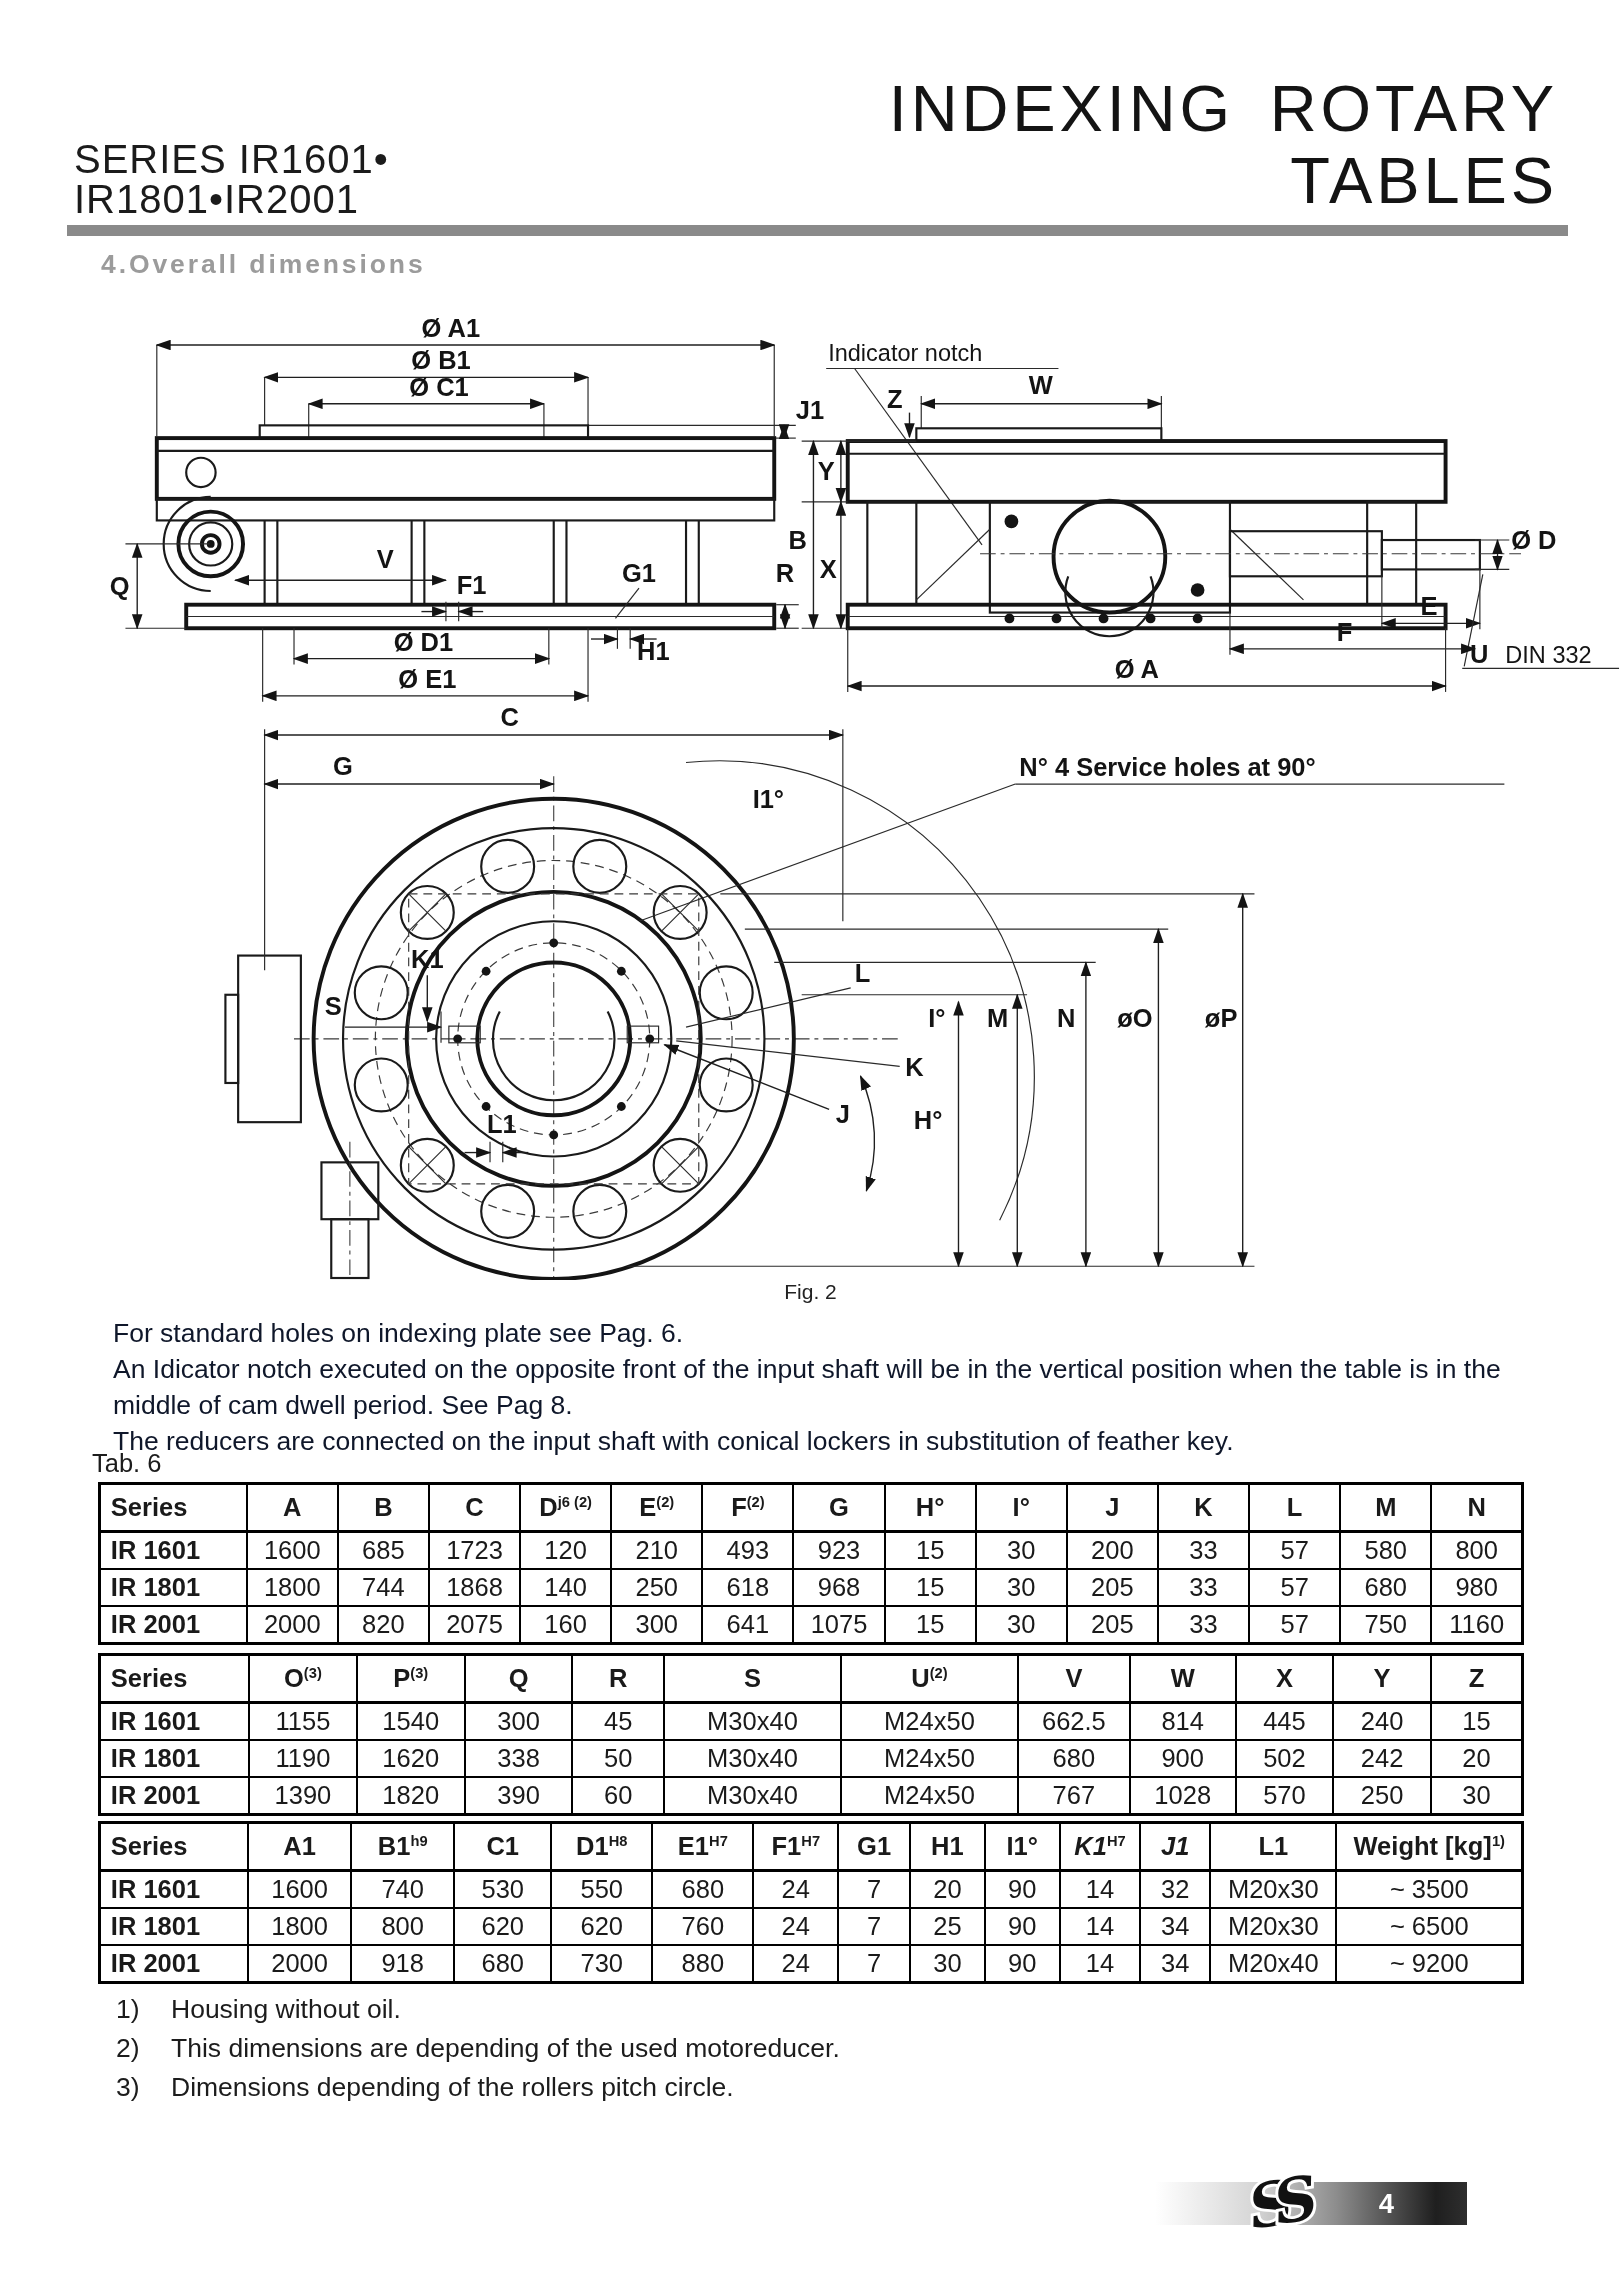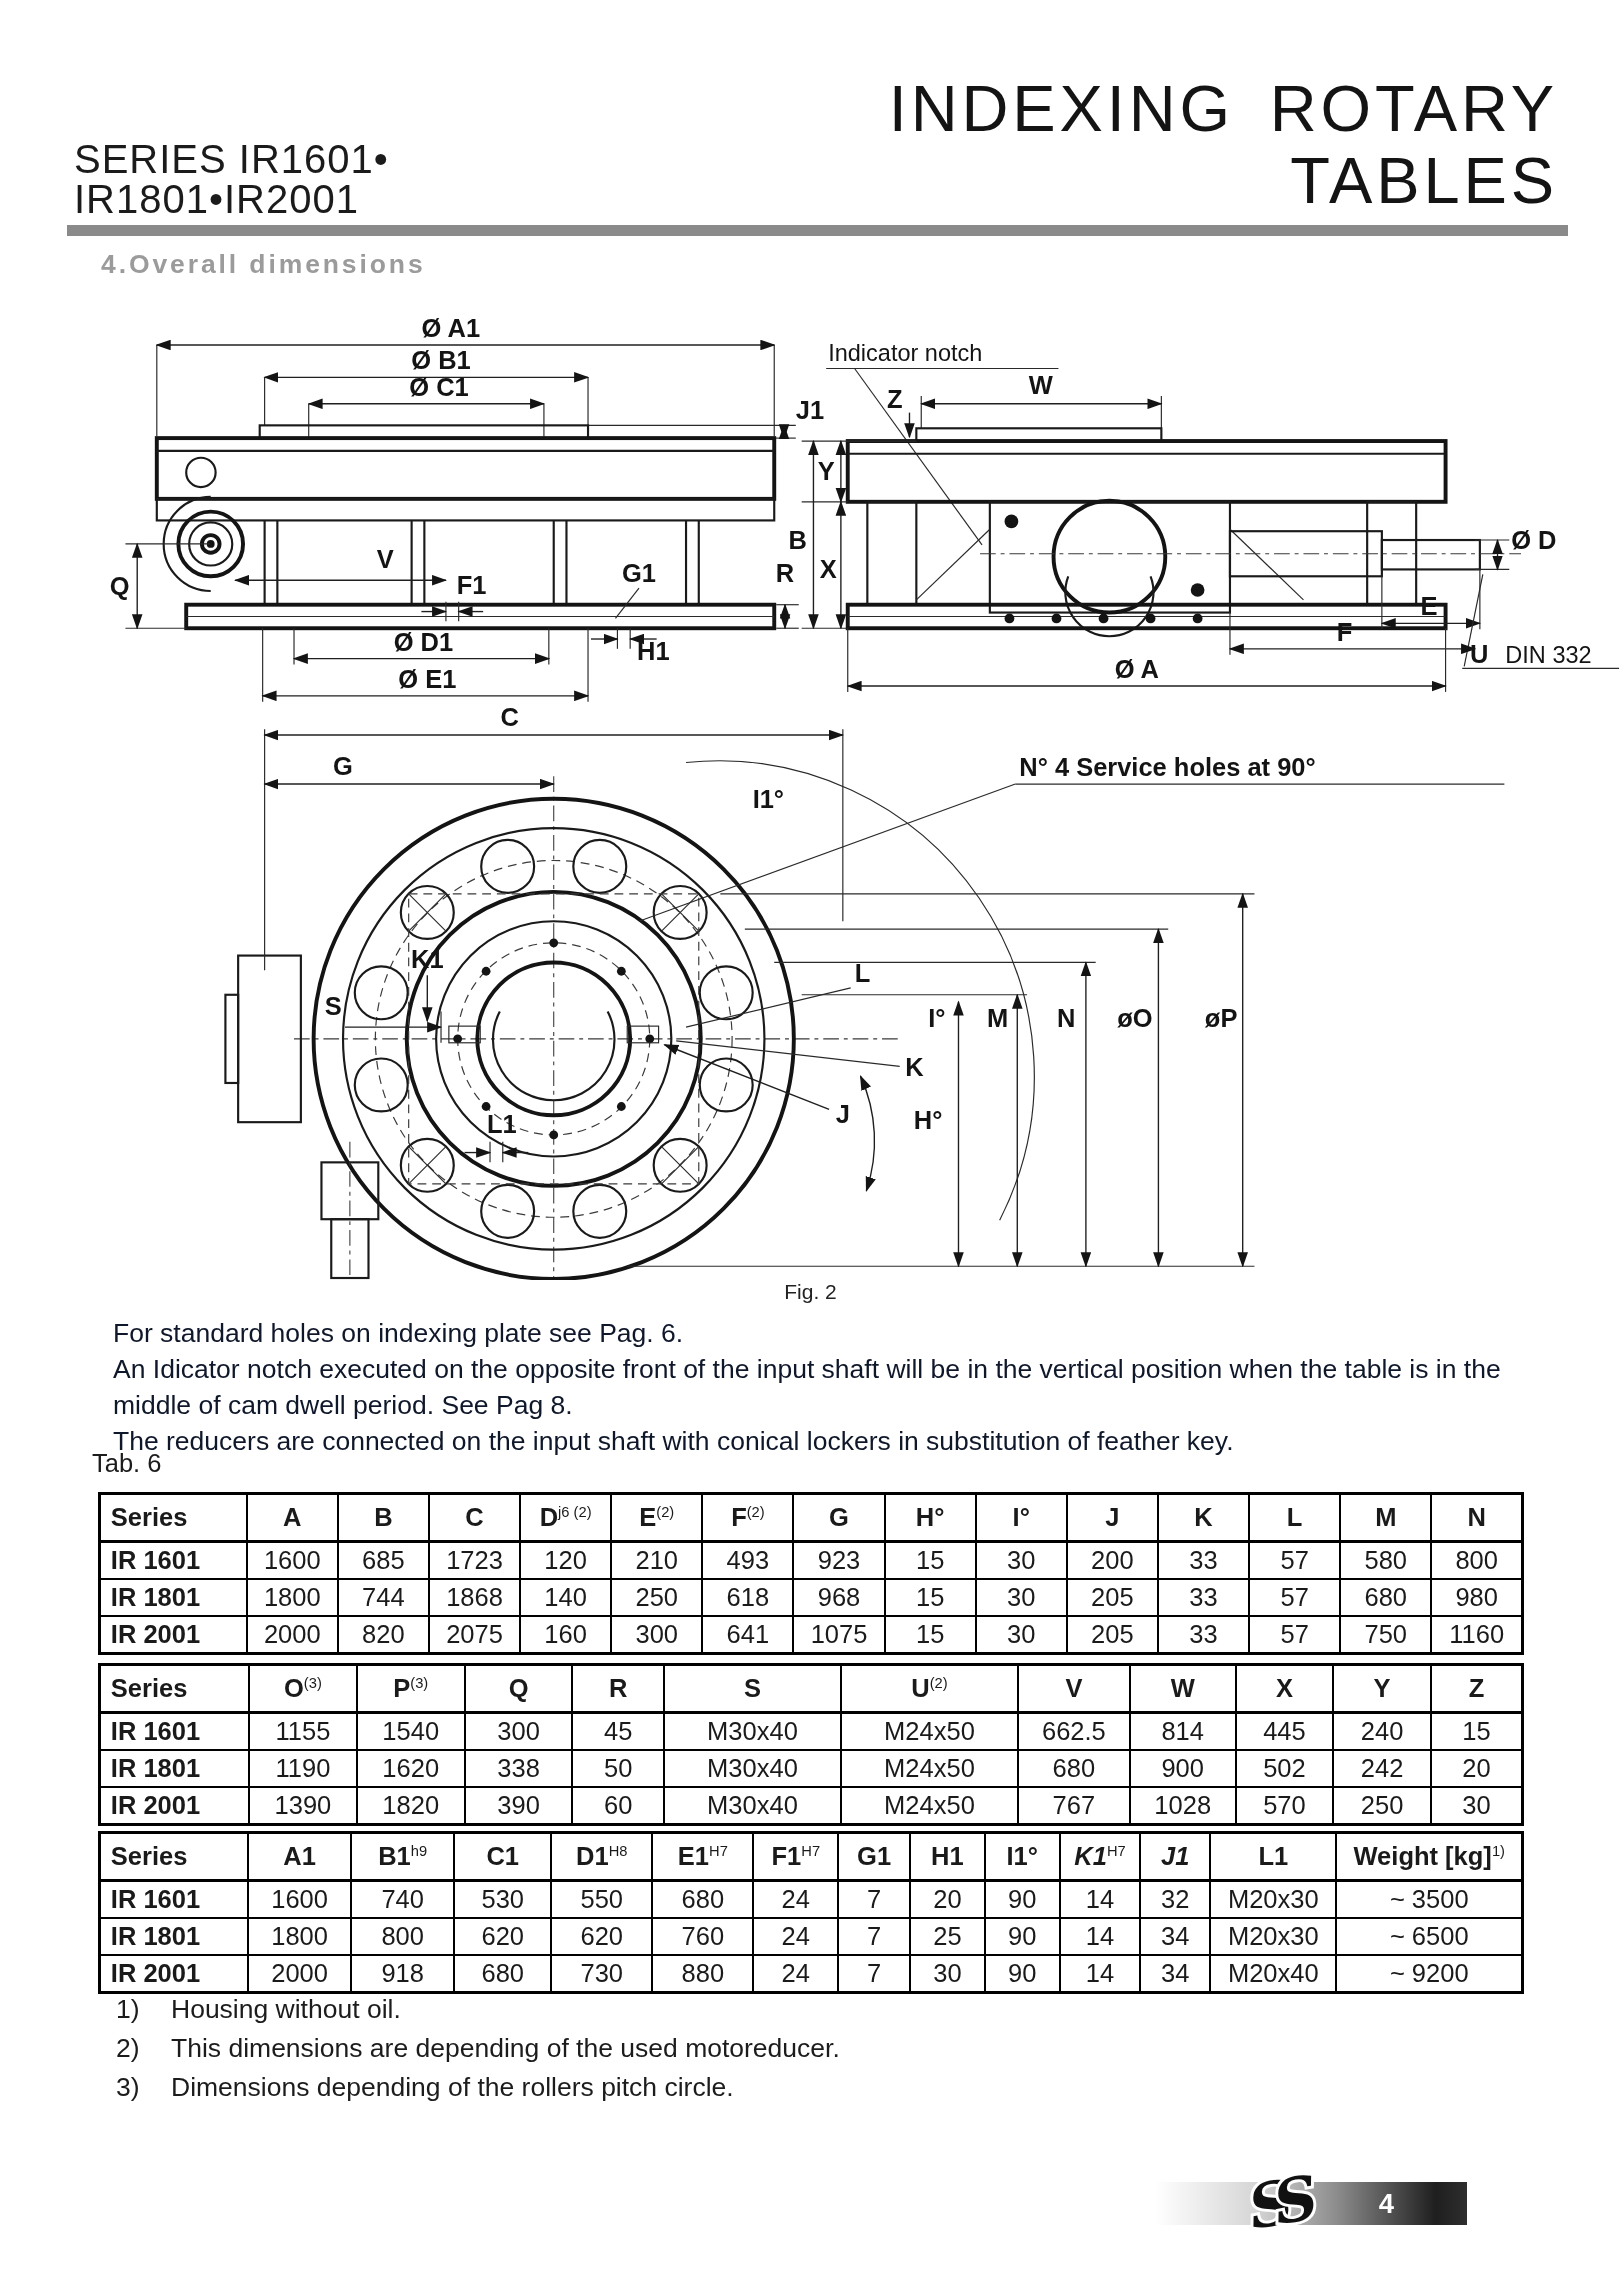--- a/index.html
+++ b/index.html
@@ -32,29 +32,29 @@
   .fig-caption{position:absolute;left:0;top:1280px;width:1621px;text-align:center;
                font-size:21px;color:#222;}
 
   
   .notes{position:absolute;left:113px;top:1315px;width:1426px;font-size:26.5px;line-height:36px;color:#0f172a;}
   .notes p{margin:0;}
   .tab-label{position:absolute;left:92px;top:1449px;font-size:25.5px;color:#1c1c1c;}
 
   
   table.dims{position:absolute;left:98px;width:1426px;border-collapse:collapse;table-layout:fixed;
-             background:#fff;margin-top:10px;}
+             background:#fff;}
   table.dims,table.dims th,table.dims td{border:2.9px solid #000;}
   table.dims{border-width:3.9px;}
   table.dims thead th{border-bottom-width:3.9px;height:41px;font-size:25.5px;font-weight:700;
                       text-align:center;padding:2px 1px;line-height:1.05;}
   table.dims td{height:33px;font-size:25.5px;font-weight:400;text-align:center;padding:1px 1px;line-height:1;}
   table.dims th:first-child,table.dims td:first-child{text-align:left;padding-left:9.8px;}
   table.dims td:first-child{font-weight:700;}
-  table.dims sup{font-size:14.7px;font-weight:400;vertical-align:super;line-height:0;text-align:right;}
+  table.dims sup{font-size:14.7px;font-weight:700;vertical-align:super;line-height:0;text-align:right;}
   table.dims .it{font-style:italic;}
   #table-0{top:1482px;}
   #table-1{top:1653px;}
   #table-2{top:1821px;}
 
   
   .footnotes{position:absolute;left:116px;top:1990px;font-size:26.5px;line-height:39px;color:#1c1c1c;}
   .footnotes .row{display:flex;}
   .footnotes .num{width:55px;}
 

